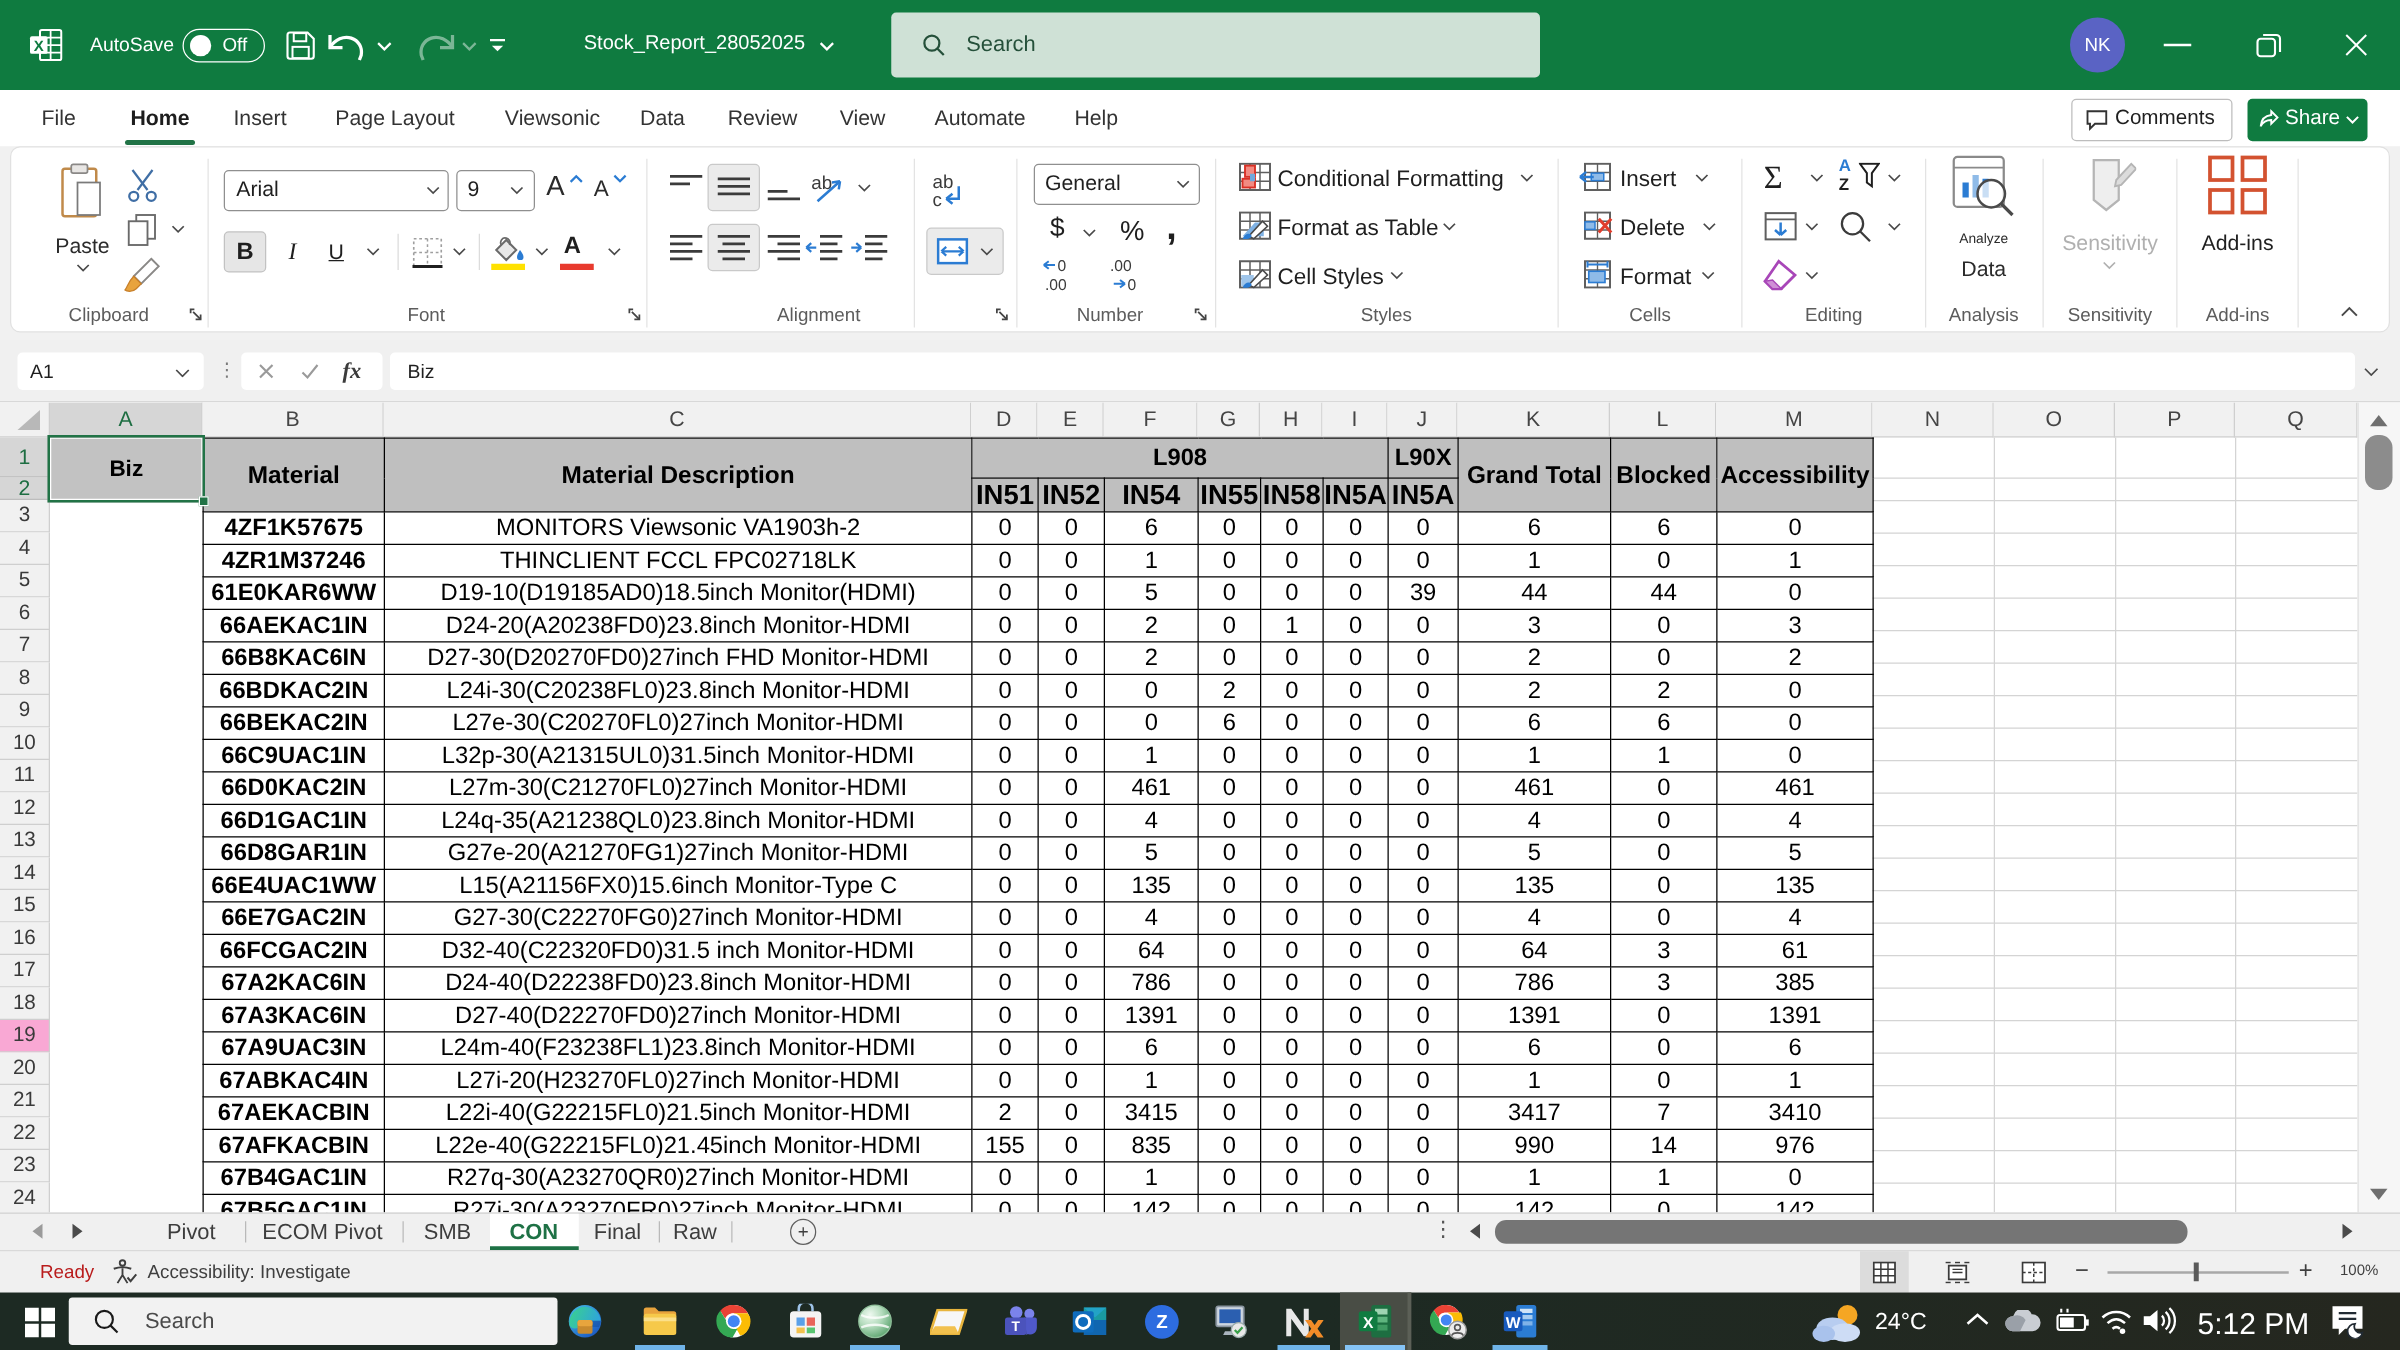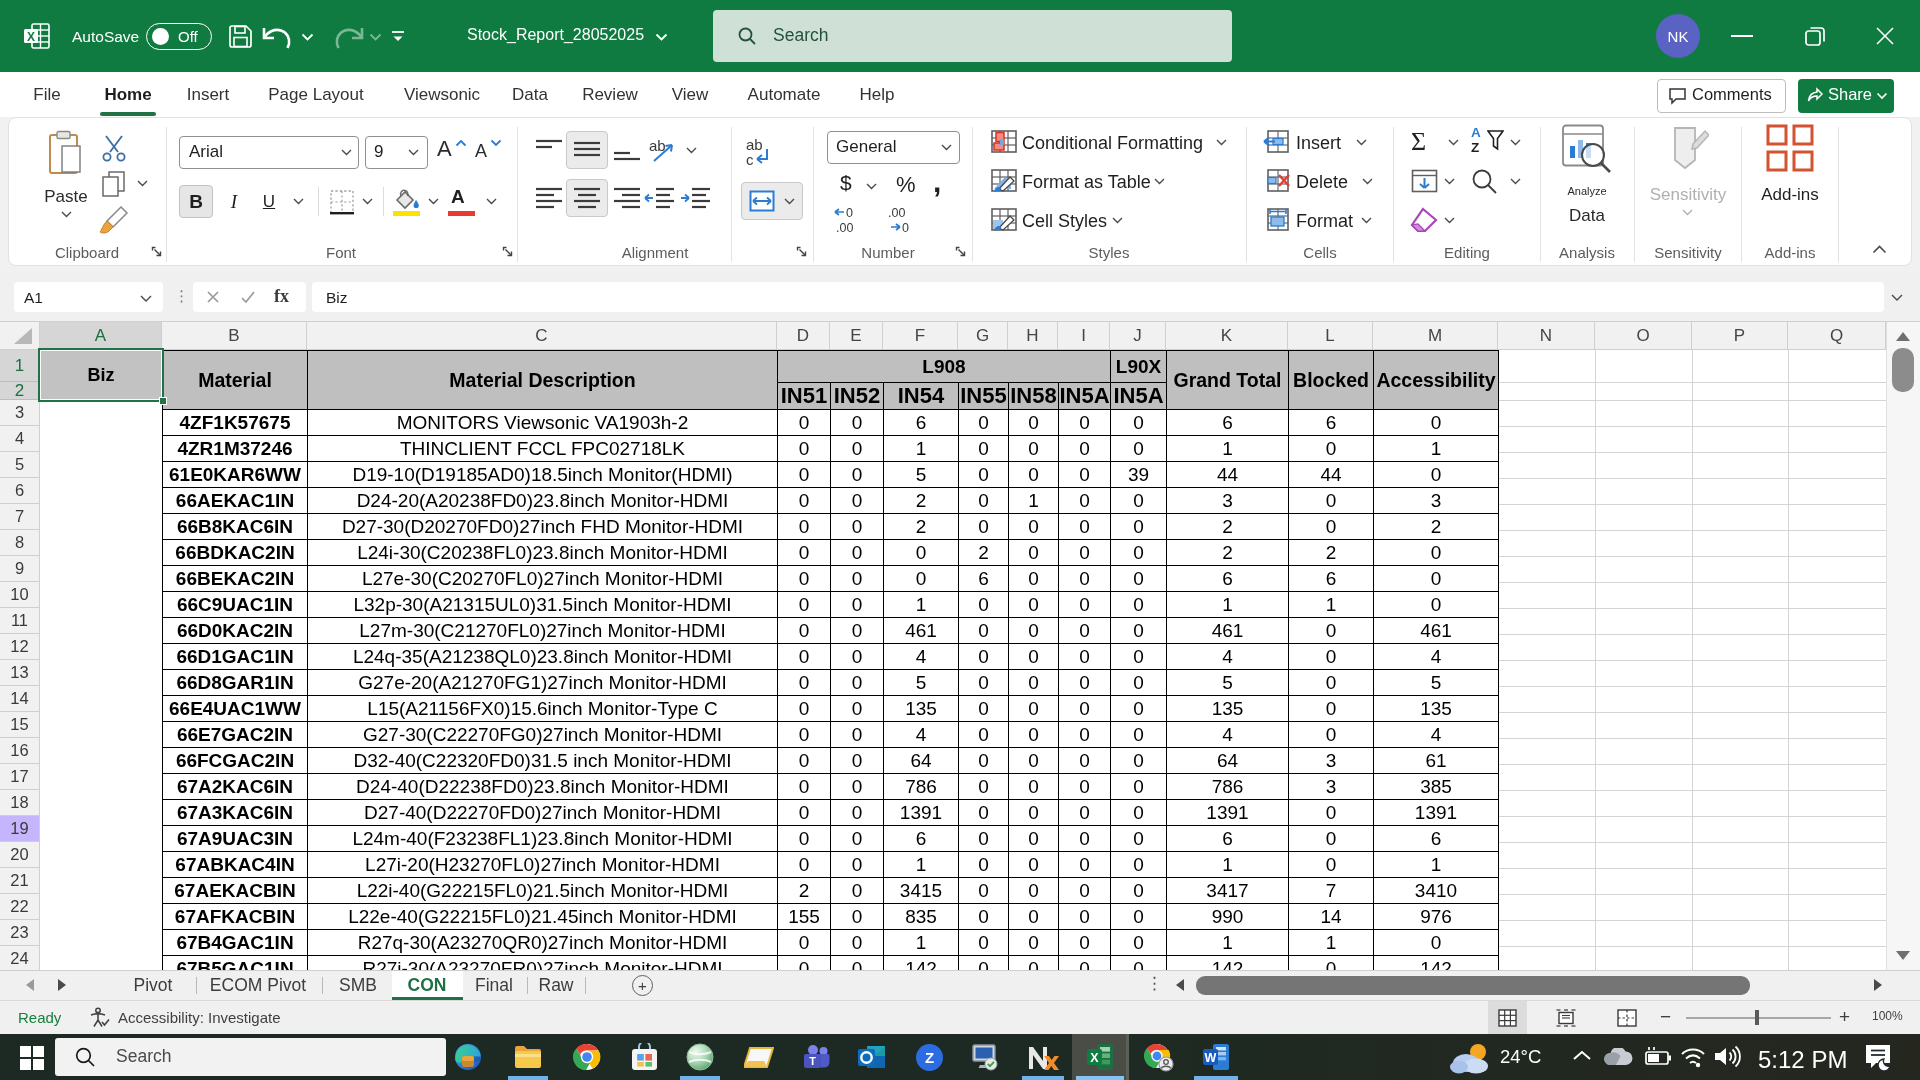--- a/index.html
+++ b/index.html
@@ -450,21 +450,21 @@
       <path d="M1 1 L6 6 L11 1" fill="none" stroke="#4a4a4a" stroke-width="1.4"></path>
     </svg>
 <div class="a" style="left:174px;top:287px;font-size:15px;color:#7a7a7a;letter-spacing:0">⋮</div>
 <div class="a" style="left:193px;top:282px;width:113px;height:30px;background:#fff;border-radius:4px"></div>
 <svg class="a" style="left:206px;top:290px" width="14" height="14" viewBox="0 0 14 14">
       <path d="M2 2 L12 12 M12 2 L2 12" stroke="#9a9a9a" stroke-width="1.7"></path>
     </svg>
 <svg class="a" style="left:240px;top:290px" width="16" height="14" viewBox="0 0 16 14">
       <path d="M2 8 L6 12 L14 2" fill="none" stroke="#9a9a9a" stroke-width="1.7"></path>
     </svg>
-<div class="a" style="left:274px;top:286px;font-size:18px;font-weight:700;font-family:'Liberation Serif',serif;color:#3b3b3b">fx</div>
+<div class="a" style="left:274px;top:286px;font-size:18px;font-style:italic;font-weight:700;font-family:'Liberation Serif',serif;color:#3b3b3b">fx</div>
 <div class="a" style="left:312px;top:282px;width:1572px;height:30px;background:#fff;border-radius:4px"></div>
 <div class="a" style="left:326px;top:289px;font-size:15.5px;color:#1f1f1f">Biz</div>
 <svg class="a" style="left:1891px;top:294px" width="12" height="7" viewBox="0 0 12 7">
       <path d="M1 1 L6 6 L11 1" fill="none" stroke="#4a4a4a" stroke-width="1.4"></path>
     </svg>
 <div class="a" style="left:0;top:322px;width:1920px;height:648px;background:#fff;overflow:hidden">
 <div class="a" style="left:0;top:0;width:40px;height:28px;background:#f1f1f1;border-right:1px solid #cfcfcf;border-bottom:1px solid #cfcfcf"></div>
 <div class="a" style="left:14px;top:6px;width:0;height:0;border-left:18px solid transparent;border-bottom:16px solid #b8b8b8"></div>
 <div class="a ctr" style="left:40px;top:0;width:122px;height:28px;background:#d6d6d6;border-right:1px solid #cfcfcf;font-size:17px;color:#1e6e42">A</div>
 <div class="a" style="left:40px;top:26px;width:122px;height:2px;background:#217346"></div>
@@ -495,21 +495,21 @@
 <div class="a ctr" style="left:0;top:234px;width:40px;height:26px;background:#f1f1f1;border-bottom:1px solid #cfcfcf;border-right:1px solid #cfcfcf;font-size:16.5px;color:#3a3a3a">9</div>
 <div class="a ctr" style="left:0;top:260px;width:40px;height:26px;background:#f1f1f1;border-bottom:1px solid #cfcfcf;border-right:1px solid #cfcfcf;font-size:16.5px;color:#3a3a3a">10</div>
 <div class="a ctr" style="left:0;top:286px;width:40px;height:26px;background:#f1f1f1;border-bottom:1px solid #cfcfcf;border-right:1px solid #cfcfcf;font-size:16.5px;color:#3a3a3a">11</div>
 <div class="a ctr" style="left:0;top:312px;width:40px;height:26px;background:#f1f1f1;border-bottom:1px solid #cfcfcf;border-right:1px solid #cfcfcf;font-size:16.5px;color:#3a3a3a">12</div>
 <div class="a ctr" style="left:0;top:338px;width:40px;height:26px;background:#f1f1f1;border-bottom:1px solid #cfcfcf;border-right:1px solid #cfcfcf;font-size:16.5px;color:#3a3a3a">13</div>
 <div class="a ctr" style="left:0;top:364px;width:40px;height:26px;background:#f1f1f1;border-bottom:1px solid #cfcfcf;border-right:1px solid #cfcfcf;font-size:16.5px;color:#3a3a3a">14</div>
 <div class="a ctr" style="left:0;top:390px;width:40px;height:26px;background:#f1f1f1;border-bottom:1px solid #cfcfcf;border-right:1px solid #cfcfcf;font-size:16.5px;color:#3a3a3a">15</div>
 <div class="a ctr" style="left:0;top:416px;width:40px;height:26px;background:#f1f1f1;border-bottom:1px solid #cfcfcf;border-right:1px solid #cfcfcf;font-size:16.5px;color:#3a3a3a">16</div>
 <div class="a ctr" style="left:0;top:442px;width:40px;height:26px;background:#f1f1f1;border-bottom:1px solid #cfcfcf;border-right:1px solid #cfcfcf;font-size:16.5px;color:#3a3a3a">17</div>
 <div class="a ctr" style="left:0;top:468px;width:40px;height:26px;background:#f1f1f1;border-bottom:1px solid #cfcfcf;border-right:1px solid #cfcfcf;font-size:16.5px;color:#3a3a3a">18</div>
-<div class="a ctr" style="left:0;top:494px;width:40px;height:26px;background:#c4b5fd;border-bottom:1px solid #cfcfcf;border-right:1px solid #cfcfcf;font-size:16.5px;color:#3a3a3a">19</div>
+<div class="a ctr" style="left:0;top:494px;width:40px;height:26px;background:#f9a8d4;border-bottom:1px solid #cfcfcf;border-right:1px solid #cfcfcf;font-size:16.5px;color:#3a3a3a">19</div>
 <div class="a ctr" style="left:0;top:520px;width:40px;height:26px;background:#f1f1f1;border-bottom:1px solid #cfcfcf;border-right:1px solid #cfcfcf;font-size:16.5px;color:#3a3a3a">20</div>
 <div class="a ctr" style="left:0;top:546px;width:40px;height:26px;background:#f1f1f1;border-bottom:1px solid #cfcfcf;border-right:1px solid #cfcfcf;font-size:16.5px;color:#3a3a3a">21</div>
 <div class="a ctr" style="left:0;top:572px;width:40px;height:26px;background:#f1f1f1;border-bottom:1px solid #cfcfcf;border-right:1px solid #cfcfcf;font-size:16.5px;color:#3a3a3a">22</div>
 <div class="a ctr" style="left:0;top:598px;width:40px;height:26px;background:#f1f1f1;border-bottom:1px solid #cfcfcf;border-right:1px solid #cfcfcf;font-size:16.5px;color:#3a3a3a">23</div>
 <div class="a ctr" style="left:0;top:624px;width:40px;height:26px;background:#f1f1f1;border-bottom:1px solid #cfcfcf;border-right:1px solid #cfcfcf;font-size:16.5px;color:#3a3a3a">24</div>
 <div class="a" style="left:1595px;top:28px;width:1px;height:620px;background:#d4d4d4"></div>
 <div class="a" style="left:1692px;top:28px;width:1px;height:620px;background:#d4d4d4"></div>
 <div class="a" style="left:1788px;top:28px;width:1px;height:620px;background:#d4d4d4"></div>
 <div class="a" style="left:1498px;top:60px;width:388px;height:1px;background:#d4d4d4"></div>
 <div class="a" style="left:1498px;top:78px;width:388px;height:1px;background:#d4d4d4"></div>
@@ -908,21 +908,21 @@
 <div class="a" style="left:392px;top:0;width:71px;height:29px;background:#fff"></div>
 <div class="a" style="left:392px;top:26px;width:71px;height:3px;background:#1e7145"></div>
 <div class="a" style="left:427px;top:4px;transform:translateX(-50%);font-size:17.5px;font-weight:700;color:#1e7145">CON</div>
 <div class="a ctr" style="left:632px;top:4px;width:21px;height:21px;border:1.5px solid #5f5f5f;border-radius:50%;font-size:15px;color:#3f3f3f;line-height:1">+</div>
 <div class="a" style="left:1146px;top:2px;font-size:17px;color:#555">⋮</div>
 <div class="a" style="left:1176px;top:8px;width:0;height:0;border-top:6px solid transparent;border-bottom:6px solid transparent;border-right:8px solid #4a4a4a"></div>
 <div class="a" style="left:1196px;top:5px;width:554px;height:19px;background:#757575;border-radius:9px"></div>
 <div class="a" style="left:1874px;top:8px;width:0;height:0;border-top:6px solid transparent;border-bottom:6px solid transparent;border-left:8px solid #4a4a4a"></div>
 </div>
 <div class="a" style="left:0;top:1000px;width:1920px;height:34px;background:#f0f0f0;border-top:1px solid #d9d9d9">
-<div class="a" style="left:18px;top:8px;font-size:15px;color:#15803d">Ready</div>
+<div class="a" style="left:32px;top:8px;font-size:15px;color:#b91c1c">Ready</div>
 <svg class="a" style="left:88px;top:6px" width="22" height="22" viewBox="0 0 22 22">
 <circle cx="10" cy="3.4" r="2.2" fill="none" stroke="#3f3f3f" stroke-width="1.5"></circle>
 <path d="M3 8 C7 6.5 13 6.5 17 8 M10 7.5 V13 M10 13 L6 19.5 M10 13 L14 19.5" fill="none" stroke="#3f3f3f" stroke-width="1.5"></path>
 <path d="M14 15 L16.5 18 L21 12.5" fill="none" stroke="#3f3f3f" stroke-width="1.6"></path>
 </svg>
 <div class="a" style="left:118px;top:8px;font-size:15px;color:#3f3f3f">Accessibility: Investigate</div>
 <div class="a" style="left:1488px;top:0;width:39px;height:33px;background:#dcdcdc"></div>
 <svg class="a" style="left:1498px;top:8px" width="19" height="18" viewBox="0 0 19 18">
 <rect x="1" y="1" width="17" height="16" fill="#fff" stroke="#3a3a3a" stroke-width="1.4"></rect>
 <line x1="1" y1="6.3" x2="18" y2="6.3" stroke="#3a3a3a" stroke-width="1.2"></line>

